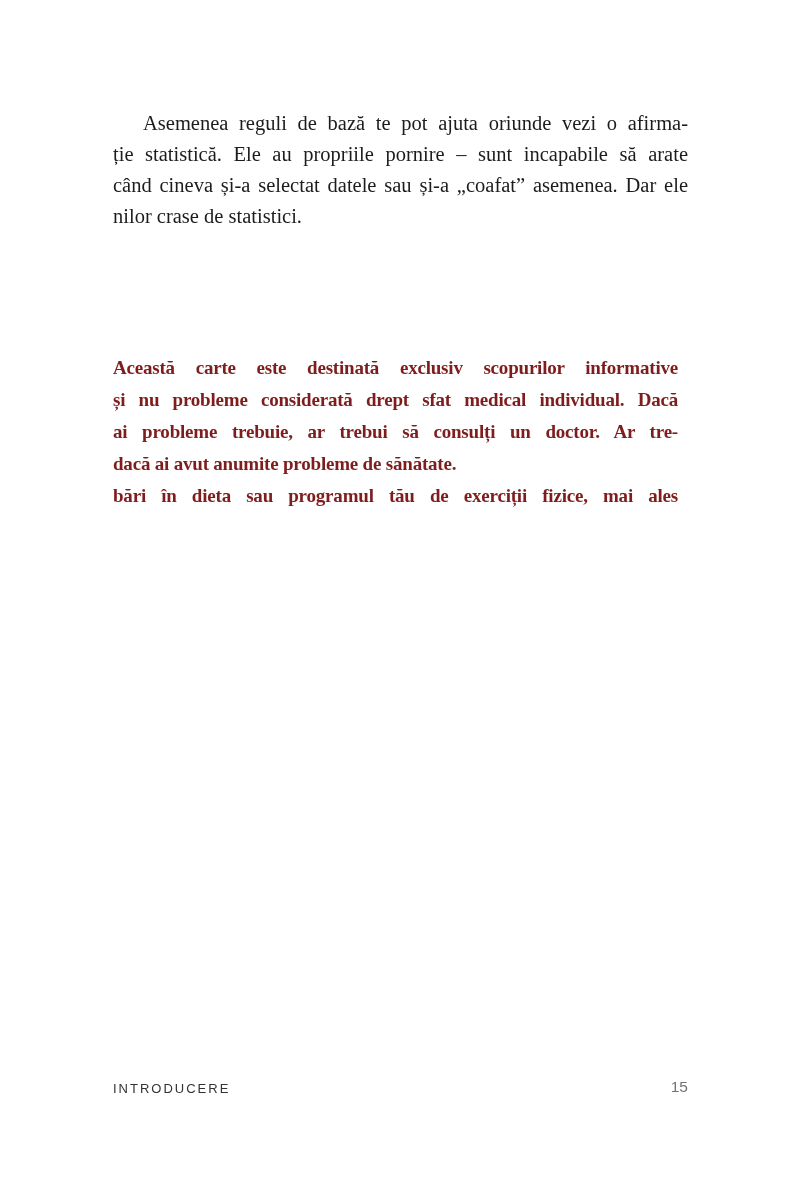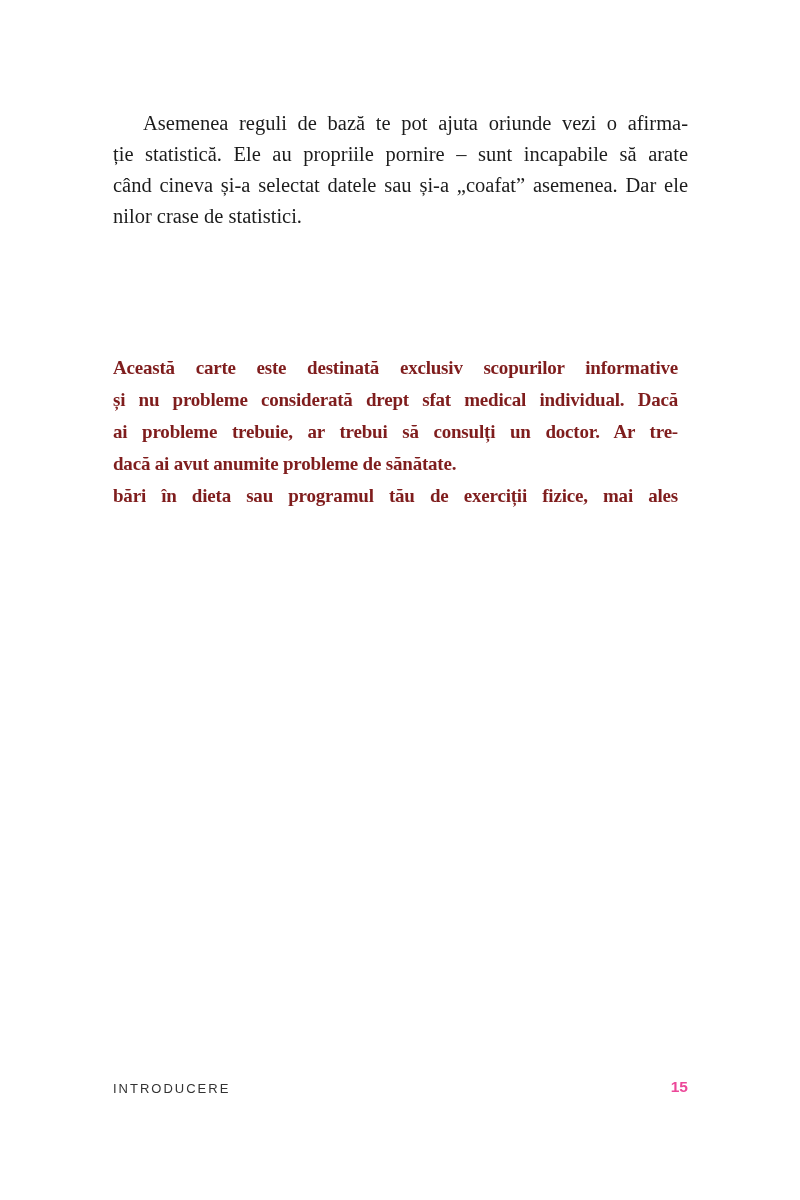--- a/index.html
+++ b/index.html
@@ -63,22 +63,22 @@
   .running-footer {
     font-family: "Liberation Sans", sans-serif;
     font-size: 13px;
     letter-spacing: 2px;
     color: #333333;
     font-weight: 400;
   }
   .page-number {
     font-family: "Liberation Sans", sans-serif;
     font-size: 15.5px;
-    font-weight: 700;
-    color: #ec4899;
+    font-weight: 400;
+    color: #737373;
   }
 </style>
 </head>
 <body>
 
 <div class="page">
   <div class="content">
 
     <div class="para-serif">
       <div class="line first just">Asemenea reguli de bază te pot ajuta oriunde vezi o afirma-</div>

